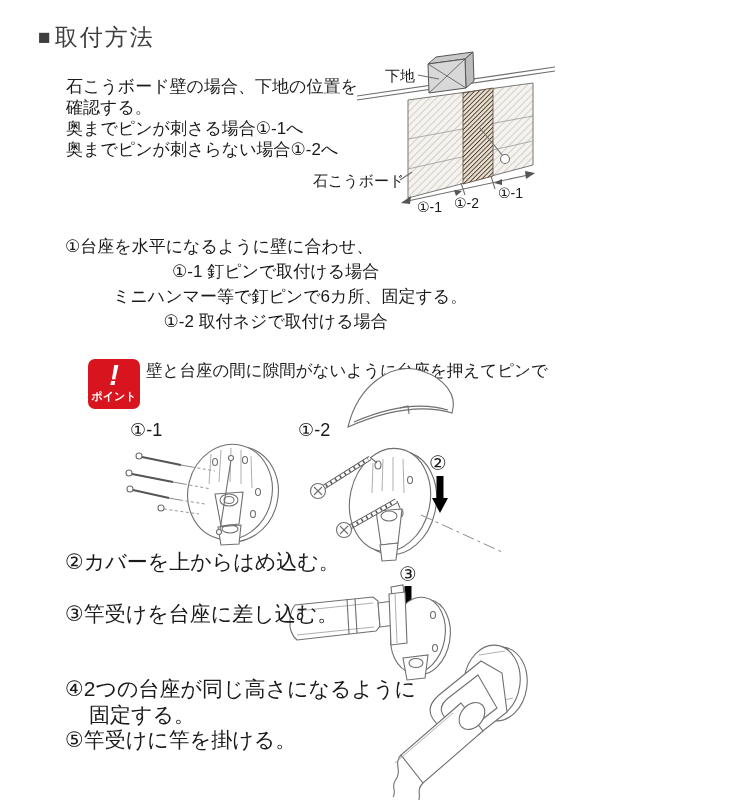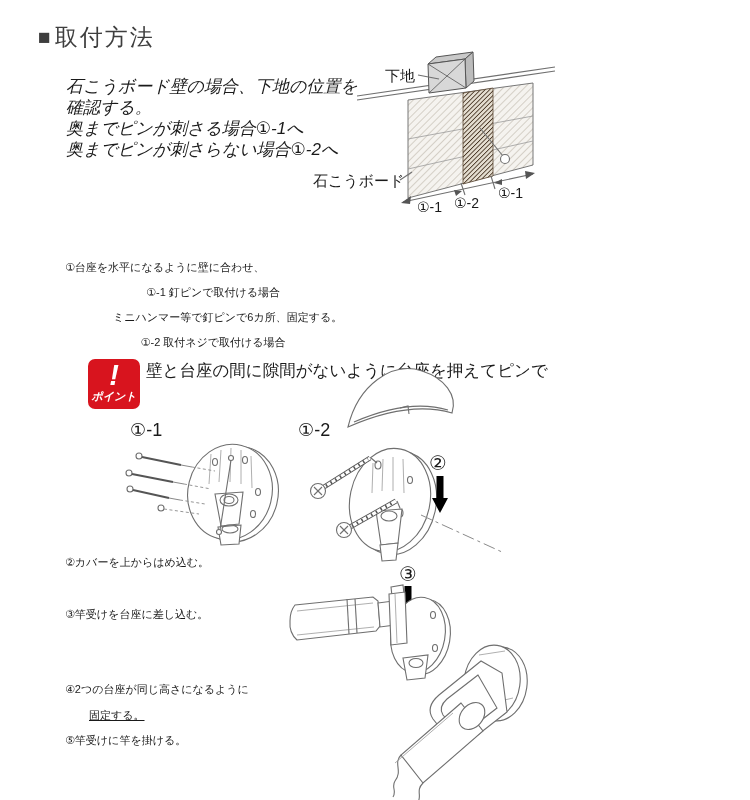--- a/index.html
+++ b/index.html
@@ -1,31 +1,31 @@
 <!DOCTYPE html>
 <html><head>
 <meta charset="utf-8">
 <style>
   html,body{margin:0;padding:0;background:#fff;}
   .page{position:relative;width:750px;height:800px;background:#ffffff;overflow:hidden;
         font-family:"Liberation Sans","DejaVu Sans",sans-serif;color:#1a1a1a;}
   .abs{position:absolute;white-space:nowrap;}
   .hdr{left:38px;top:22px;font-size:23px;color:#3e3e3e;letter-spacing:2px;}
   .hdr .mk{font-size:21px;margin-right:2px;position:relative;top:-1px;}
-  .intro{left:66px;top:76px;font-size:17px;line-height:21px;font-style:italic;}
-  .step1{left:65px;top:234px;font-size:11px;line-height:25px;margin-top:21px;}
+  .intro{left:66px;top:76px;font-size:17px;line-height:21px;}
+  .step1{left:65px;top:234px;font-size:17px;line-height:25px;}
   .ind1{padding-left:19px;text-align:center;}
   .ind2{padding-left:48px;}
   .ptbox{left:88px;top:359px;width:52px;height:50px;background:#d8141e;border-radius:7px;
          color:#fff;text-align:center;}
   .ptbox .ex{font-size:29px;font-weight:bold;font-style:italic;line-height:30px;display:block;margin-top:1px;}
-  .ptbox .lb{font-size:11px;font-weight:bold;font-style:italic;display:block;line-height:12px;letter-spacing:0;}
+  .ptbox .lb{font-size:11px;font-weight:bold;display:block;line-height:12px;letter-spacing:0;}
   .pttext{left:146px;top:360px;font-size:16.5px;line-height:21px;}
   .figlab{font-size:18px;}
-  .stx{font-size:11px;line-height:26px;}
+  .stx{font-size:21px;line-height:26px;}
   svg{position:absolute;overflow:visible;}
   svg text{font-family:"Liberation Sans","DejaVu Sans",sans-serif;fill:#1a1a1a;}
   .ln{stroke:#6f6f6f;fill:none;stroke-width:1.1;}
   .lnw{stroke:#6f6f6f;fill:#ffffff;stroke-width:1.1;}
   .thin{stroke:#9a9a9a;stroke-width:0.8;fill:none;}
   .dash{stroke:#8a8a8a;stroke-width:0.9;fill:none;stroke-dasharray:3 2.5;}
 </style>
 </head>
 <body>
 
@@ -227,21 +227,21 @@
       <path class="lnw" d="M108,34 L120,32 L121,41 L109,43 Z"></path>
       <path class="lnw" d="M106,41 L122,39 L124,90 L108,92 Z"></path>
       <line class="thin" x1="112" y1="41" x2="114" y2="90"></line>
     </g>
   </svg>
 
   <div class="abs stx" style="left:65px;top:601px;">③竿受けを台座に差し込む。</div>
 
   <div class="abs stx" style="left:65px;top:676px;">
     <div>④2つの台座が同じ高さになるように</div>
-    <div style="padding-left:24px;text-decoration:underline;">固定する。</div>
+    <div style="padding-left:24px;">固定する。</div>
   </div>
 
   <div class="abs stx" style="left:65px;top:727px;">⑤竿受けに竿を掛ける。</div>
 
   <svg style="left:383px;top:615px;" width="345" height="185" viewBox="0 0 345 185">
     <g>
       <ellipse class="ln" cx="116" cy="69" rx="28" ry="37" transform="rotate(8 116 69)" stroke="#8a8a8a"></ellipse>
       <ellipse class="lnw" cx="109" cy="67" rx="28" ry="37" transform="rotate(8 109 67)"></ellipse>
       <line class="thin" x1="92" y1="92" x2="130" y2="83"></line>
       <line class="thin" x1="96" y1="40" x2="122" y2="36"></line>

